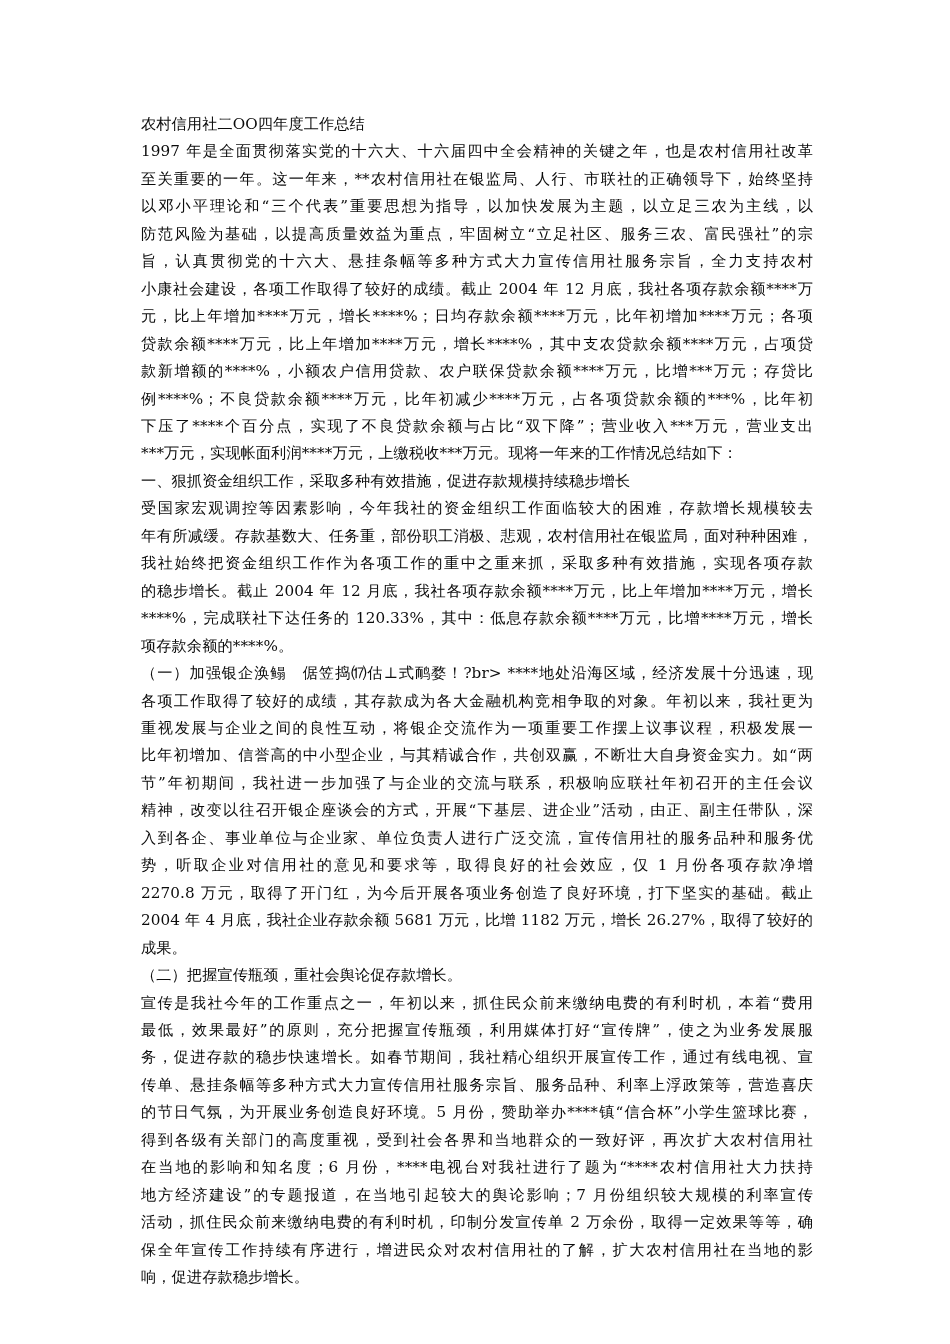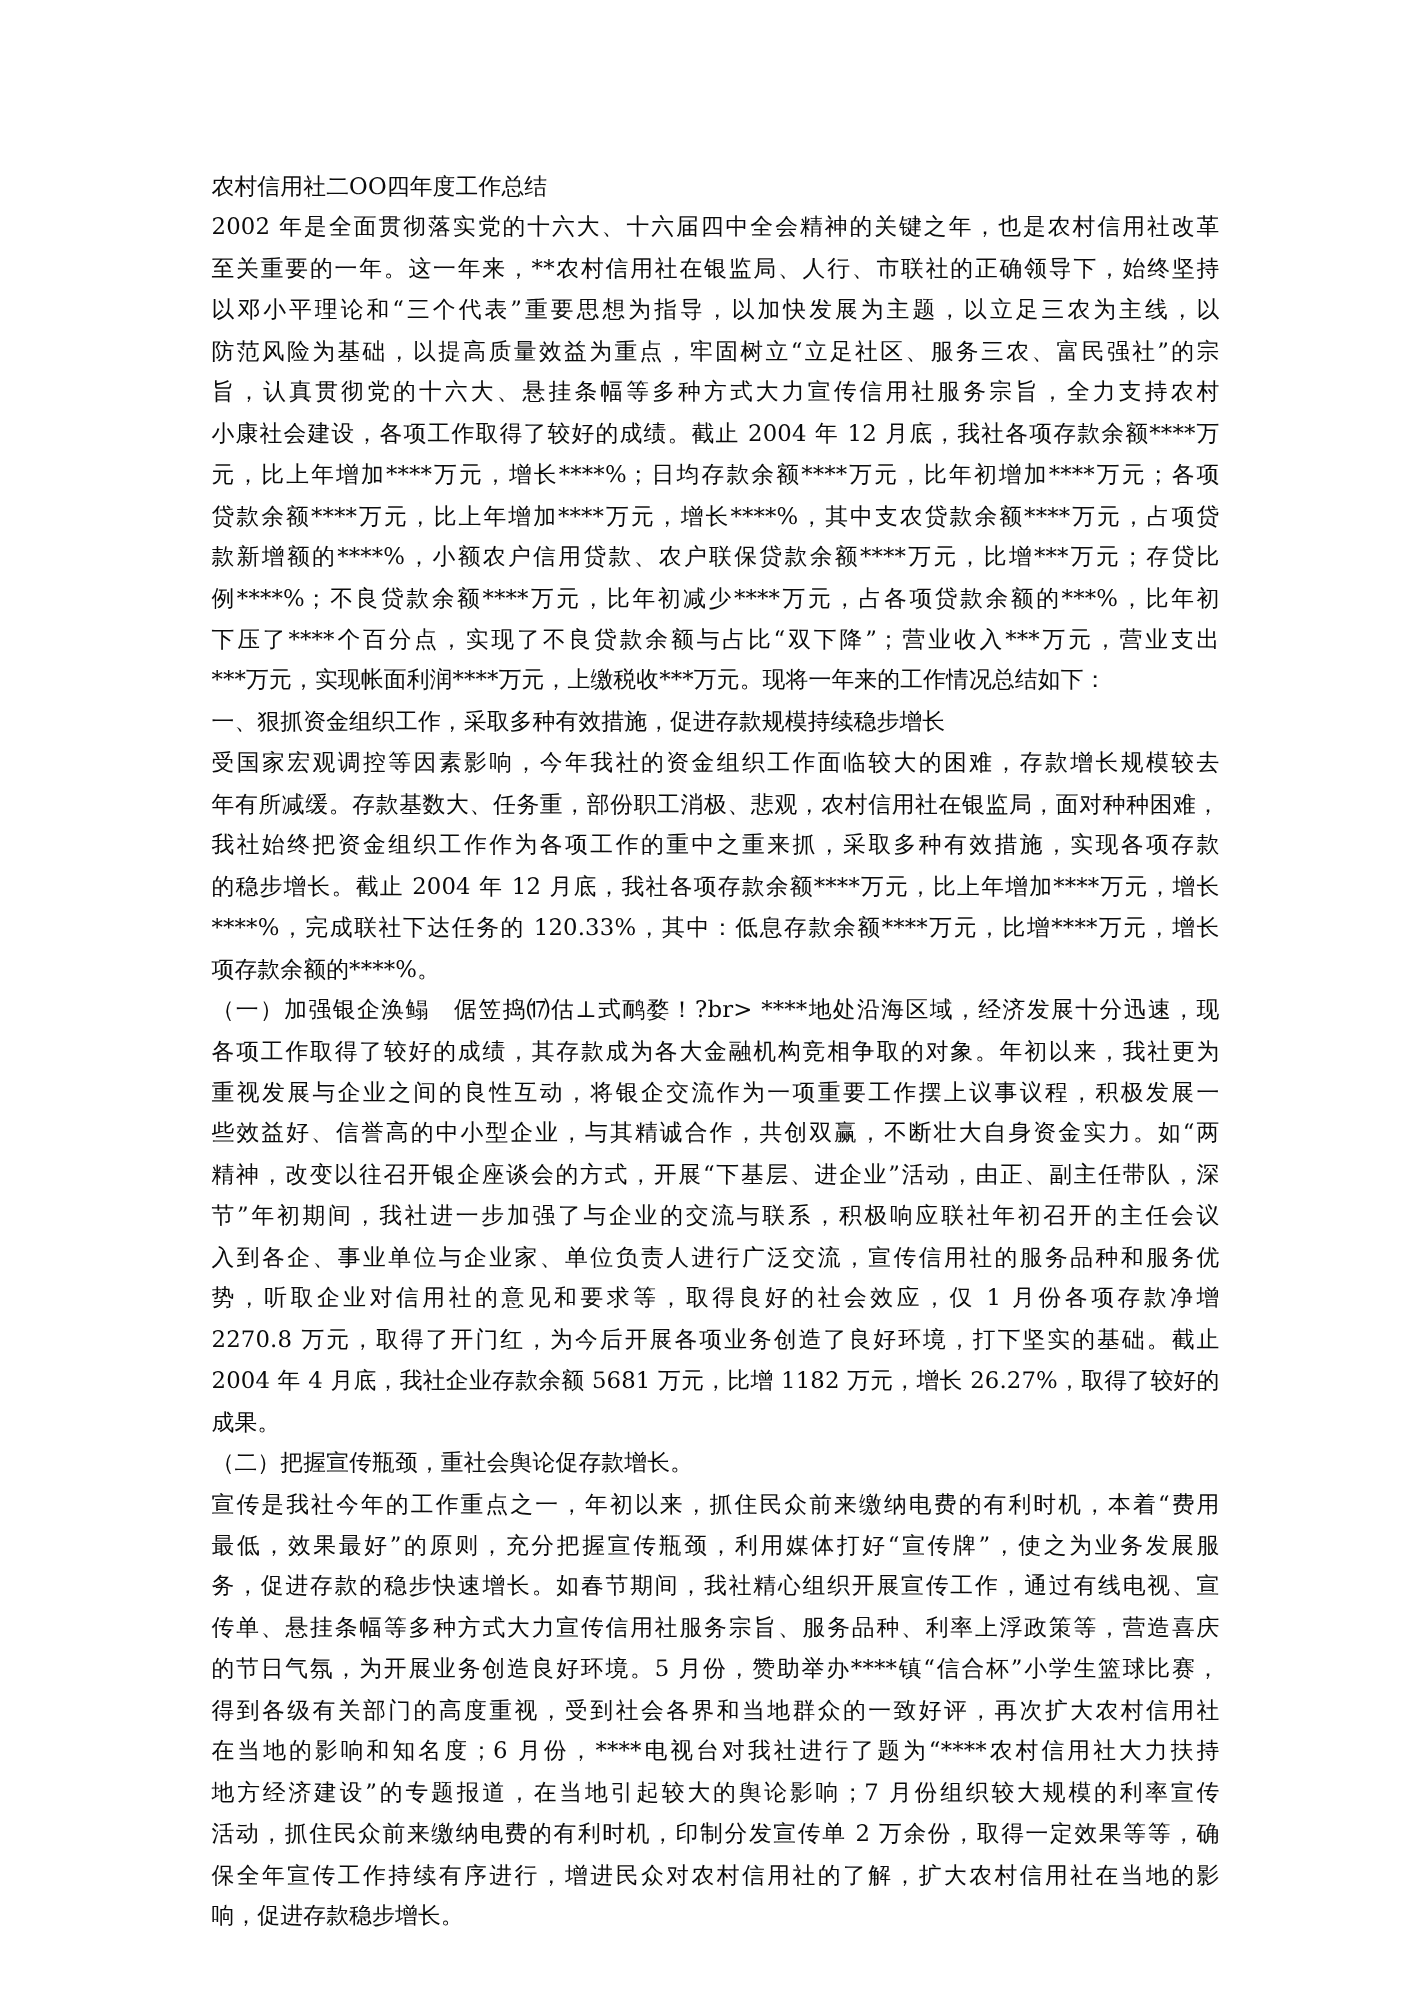--- a/index.html
+++ b/index.html
@@ -45,21 +45,21 @@
   }
 </style>
 </head>
 <body>
 
 <div id="page">
   <div id="doc">
 
     <div class="line last">农村信用社二OO四年度工作总结</div>
 
-    <div class="line j">2002 年是全面贯彻落实党的十六大、十六届四中全会精神的关键之年，也是农村信用社改革</div>
+    <div class="line j">1997 年是全面贯彻落实党的十六大、十六届四中全会精神的关键之年，也是农村信用社改革</div>
     <div class="line j">至关重要的一年。这一年来，**农村信用社在银监局、人行、市联社的正确领导下，始终坚持</div>
     <div class="line j">以邓小平理论和“三个代表”重要思想为指导，以加快发展为主题，以立足三农为主线，以</div>
     <div class="line j">防范风险为基础，以提高质量效益为重点，牢固树立“立足社区、服务三农、富民强社”的宗</div>
     <div class="line j">旨，认真贯彻党的十六大、悬挂条幅等多种方式大力宣传信用社服务宗旨，全力支持农村</div>
     <div class="line j">小康社会建设，各项工作取得了较好的成绩。截止 2004 年 12 月底，我社各项存款余额****万</div>
     <div class="line j">元，比上年增加****万元，增长****%；日均存款余额****万元，比年初增加****万元；各项</div>
     <div class="line j">贷款余额****万元，比上年增加****万元，增长****%，其中支农贷款余额****万元，占项贷</div>
     <div class="line j">款新增额的****%，小额农户信用贷款、农户联保贷款余额****万元，比增***万元；存贷比</div>
     <div class="line j">例****%；不良贷款余额****万元，比年初减少****万元，占各项贷款余额的***%，比年初</div>
     <div class="line j">下压了****个百分点，实现了不良贷款余额与占比“双下降”；营业收入***万元，营业支出</div>
@@ -71,23 +71,23 @@
     <div class="line j">年有所减缓。存款基数大、任务重，部份职工消极、悲观，农村信用社在银监局，面对种种困难，</div>
     <div class="line j">我社始终把资金组织工作作为各项工作的重中之重来抓，采取多种有效措施，实现各项存款</div>
     <div class="line j">的稳步增长。截止 2004 年 12 月底，我社各项存款余额****万元，比上年增加****万元，增长</div>
     <div class="line j">****%，完成联社下达任务的 120.33%，其中：低息存款余额****万元，比增****万元，增长</div>
     <div class="line last">项存款余额的****%。</div>
 
     <div class="line j">（一）加强银企涣鳎　倨笠捣⒄估⊥式鸸婺！?br&gt; ****地处沿海区域，经济发展十分迅速，现</div>
 
     <div class="line j">各项工作取得了较好的成绩，其存款成为各大金融机构竞相争取的对象。年初以来，我社更为</div>
     <div class="line j">重视发展与企业之间的良性互动，将银企交流作为一项重要工作摆上议事议程，积极发展一</div>
-    <div class="line j">些效益好、信誉高的中小型企业，与其精诚合作，共创双赢，不断壮大自身资金实力。如“两</div>
+    <div class="line j">比年初增加、信誉高的中小型企业，与其精诚合作，共创双赢，不断壮大自身资金实力。如“两</div>
+    <div class="line j">节”年初期间，我社进一步加强了与企业的交流与联系，积极响应联社年初召开的主任会议</div>
     <div class="line j">精神，改变以往召开银企座谈会的方式，开展“下基层、进企业”活动，由正、副主任带队，深</div>
-    <div class="line j">节”年初期间，我社进一步加强了与企业的交流与联系，积极响应联社年初召开的主任会议</div>
     <div class="line j">入到各企、事业单位与企业家、单位负责人进行广泛交流，宣传信用社的服务品种和服务优</div>
     <div class="line j">势，听取企业对信用社的意见和要求等，取得良好的社会效应，仅 1 月份各项存款净增</div>
     <div class="line j">2270.8 万元，取得了开门红，为今后开展各项业务创造了良好环境，打下坚实的基础。截止</div>
     <div class="line j">2004 年 4 月底，我社企业存款余额 5681 万元，比增 1182 万元，增长 26.27%，取得了较好的</div>
     <div class="line last">成果。</div>
 
     <div class="line last">（二）把握宣传瓶颈，重社会舆论促存款增长。</div>
 
     <div class="line j">宣传是我社今年的工作重点之一，年初以来，抓住民众前来缴纳电费的有利时机，本着“费用</div>
     <div class="line j">最低，效果最好”的原则，充分把握宣传瓶颈，利用媒体打好“宣传牌”，使之为业务发展服</div>

